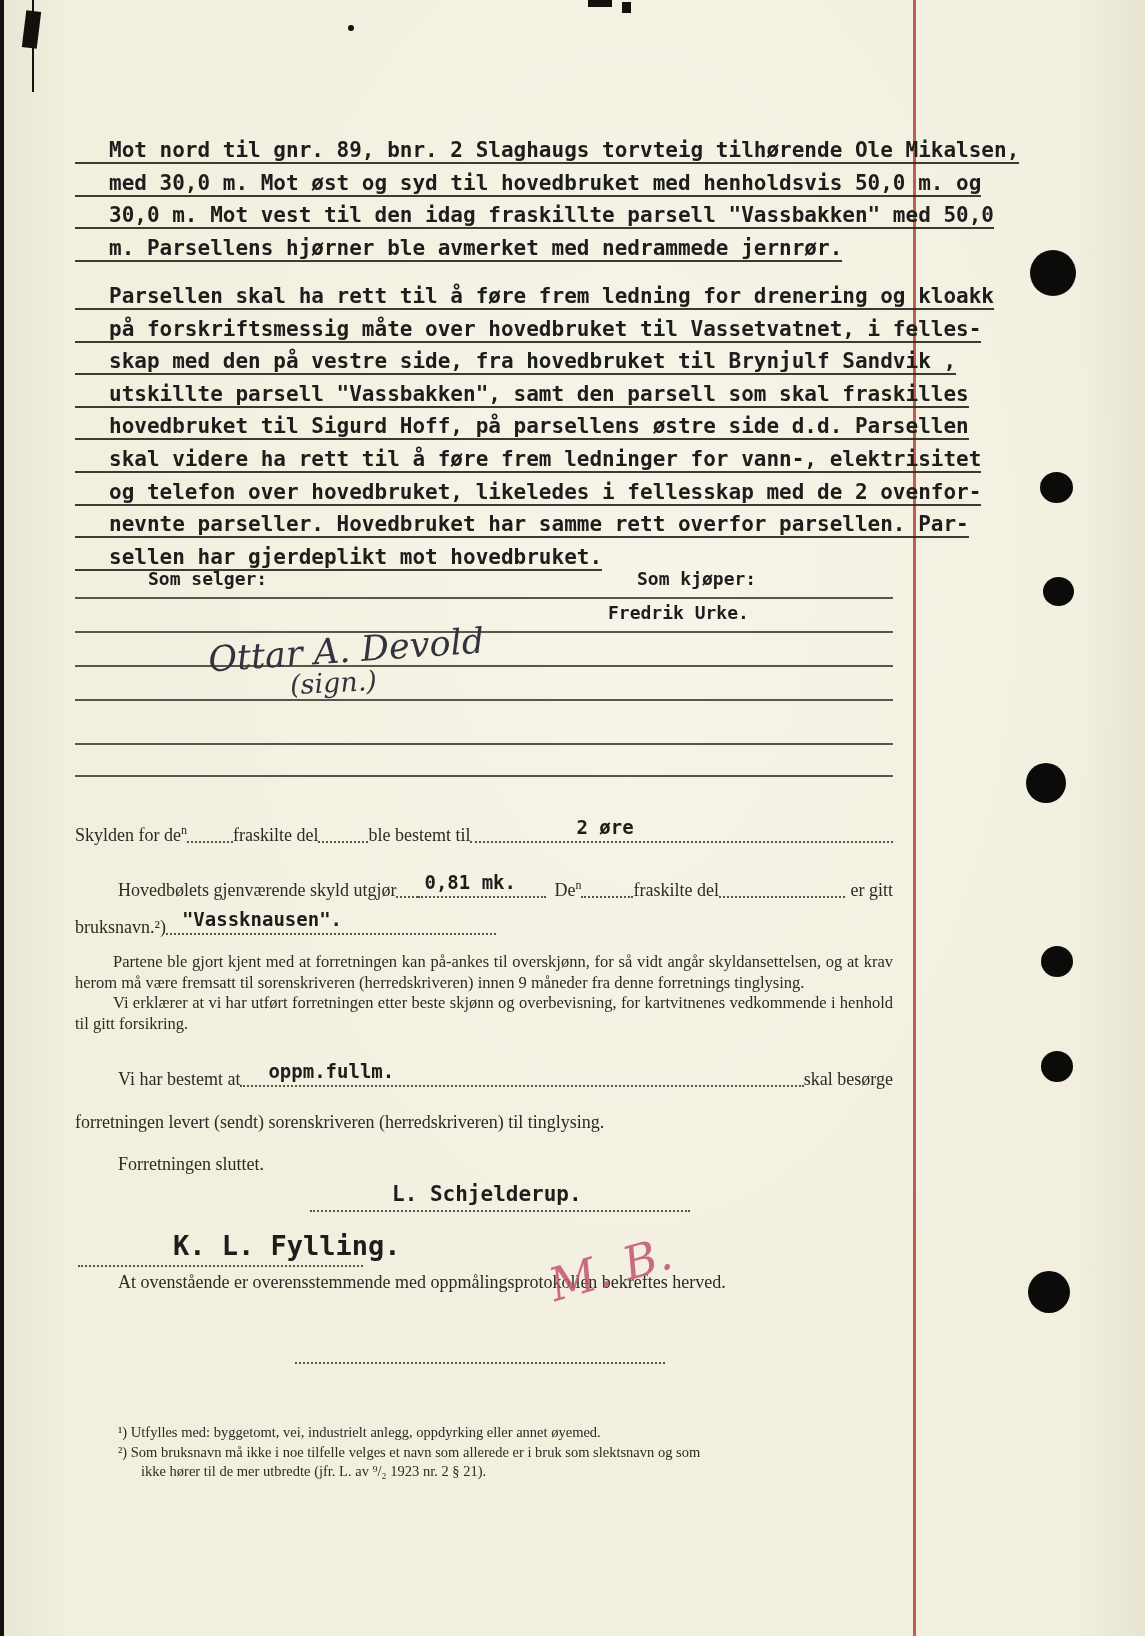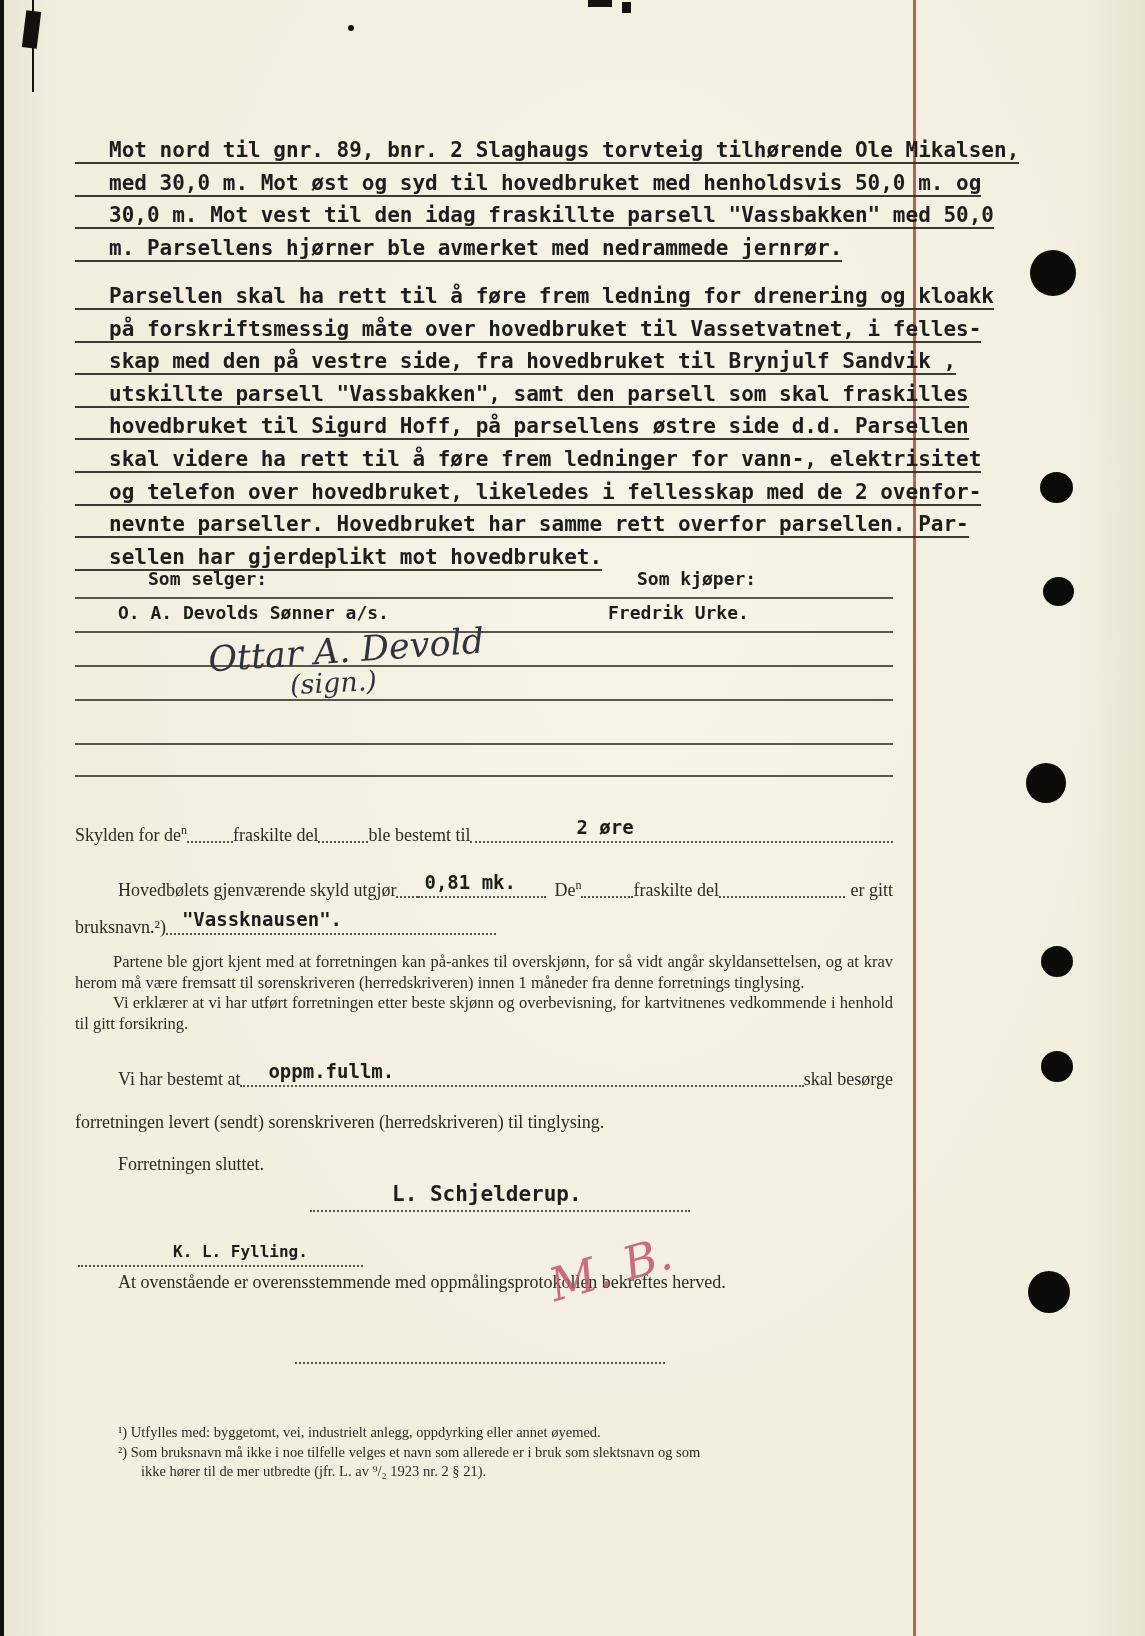--- a/index.html
+++ b/index.html
@@ -76,21 +76,20 @@
     <div class="tline"><span>utskillte parsell "Vassbakken", samt den parsell som skal fraskilles</span></div>
     <div class="tline"><span>hovedbruket til Sigurd Hoff, på parsellens østre side d.d. Parsellen</span></div>
     <div class="tline"><span>skal videre ha rett til å føre frem ledninger for vann-, elektrisitet</span></div>
     <div class="tline"><span>og telefon over hovedbruket, likeledes i fellesskap med de 2 ovenfor-</span></div>
     <div class="tline"><span>nevnte parseller. Hovedbruket har samme rett overfor parsellen. Par-</span></div>
     <div class="tline"><span>sellen har gjerdeplikt mot hovedbruket.</span></div>
   </div>
 
   <div class="tlabel typed" style="left:148px; top:568px;">Som selger:</div>
   <div class="tlabel typed" style="left:637px; top:568px;">Som kjøper:</div>
-  <div class="tlabel typed" style="left:118px; top:602px;">O. A. Devolds Sønner a/s.</div>
   <div class="tlabel typed" style="left:608px; top:602px;">Fredrik Urke.</div>
 
   <div class="rule" style="left:75px; top:597px; width:818px;"></div>
   <div class="rule" style="left:75px; top:631px; width:818px;"></div>
   <div class="rule" style="left:75px; top:665px; width:818px;"></div>
   <div class="rule" style="left:75px; top:699px; width:818px;"></div>
   <div class="rule" style="left:75px; top:743px; width:818px;"></div>
   <div class="rule" style="left:75px; top:775px; width:818px;"></div>
 
   <div class="script" style="left:208px; top:630px; font-size:35px; transform:rotate(-4deg);">Ottar A. Devold</div>
@@ -122,41 +121,41 @@
   </div>
 
   <div class="frow" style="left:75px; top:916px; width:818px;">
     <span class="fr-label">bruksnavn.²)</span>
     <span class="over-dots" style="width:330px;">
       <span class="typed-over" style="left:16px;">"Vassknausen".</span>
     </span>
   </div>
 
   <div class="legal" style="left:75px; top:952px;">
-    <p>Partene ble gjort kjent med at forretningen kan på-ankes til overskjønn, for så vidt angår skyldansettelsen, og at krav herom må være fremsatt til sorenskriveren (herredskriveren) innen 1 måneder fra denne forretnings tinglysing.</p>
+    <p>Partene ble gjort kjent med at forretningen kan på-ankes til overskjønn, for så vidt angår skyldansettelsen, og at krav herom må være fremsatt til sorenskriveren (herredskriveren) innen 9 måneder fra denne forretnings tinglysing.</p>
     <p>Vi erklærer at vi har utført forretningen etter beste skjønn og overbevisning, for kartvitnenes vedkommende i henhold til gitt forsikring.</p>
   </div>
 
   <div class="frow" style="left:118px; top:1068px; width:775px;">
     <span class="fr-label">Vi har bestemt at</span>
     <span class="over-dots dots-flex">
       <span class="typed-over" style="left:28px;">oppm.fullm.</span>
     </span>
     <span class="fr-label" style="margin-left:0;">skal besørge</span>
   </div>
 
   <div class="printed" style="left:75px; top:1112px;">forretningen levert (sendt) sorenskriveren (herredskriveren) til tinglysing.</div>
   <div class="printed" style="left:118px; top:1154px;">Forretningen sluttet.</div>
 
   <div class="sig-line" style="left:310px; top:1180px; width:380px; height:30px;">
     <span class="typed-over" style="left:82px; bottom:4px; font-size:21px;">L. Schjelderup.</span>
   </div>
 
   <div class="sig-line" style="left:78px; top:1235px; width:285px; height:30px;">
-    <span class="typed-over" style="left:95px; bottom:4px; font-size:16px;">K. L. Fylling.</span>
+    <span class="typed-over" style="left:95px; bottom:4px; font-size:27px;">K. L. Fylling.</span>
   </div>
 
   <div class="printed" style="left:118px; top:1272px;">At ovenstående er overensstemmende med oppmålingsprotokollen bekreftes herved.</div>
 
   <div class="red-script" style="left:548px; top:1242px; font-size:46px; color:#c2566e; transform:rotate(-16deg); opacity:.85;">M. B.</div>
 
   <div class="sig-line" style="left:295px; top:1340px; width:370px; height:22px;"></div>
 
   <div class="footnote" style="left:118px; top:1424px;">¹) Utfylles med: byggetomt, vei, industrielt anlegg, oppdyrking eller annet øyemed.</div>
   <div class="footnote" style="left:118px; top:1444px;">²) Som bruksnavn må ikke i noe tilfelle velges et navn som allerede er i bruk som slektsnavn og som</div>

